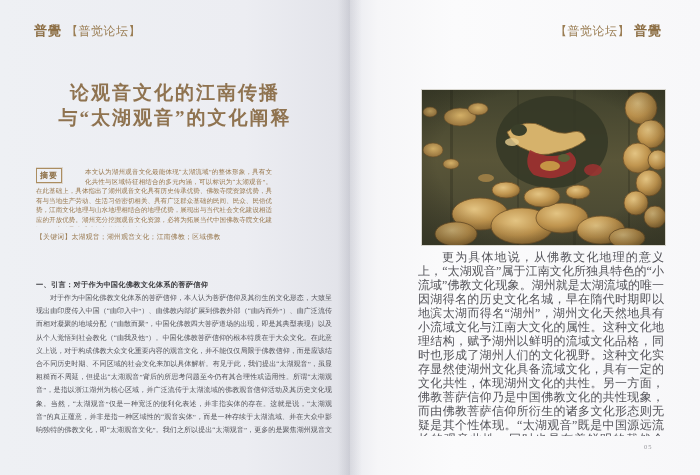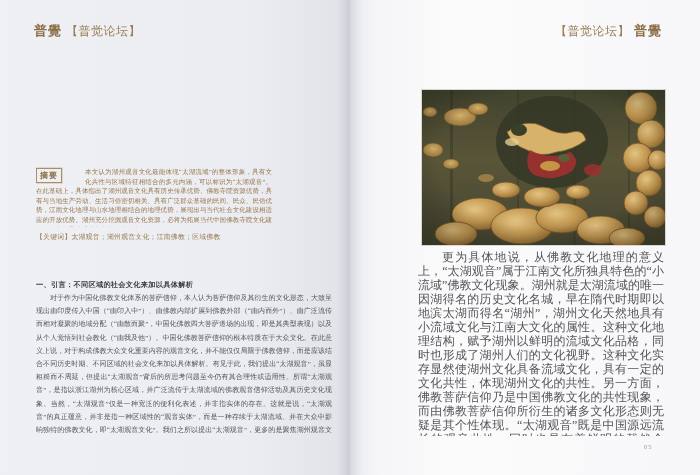--- a/index.html
+++ b/index.html
@@ -54,30 +54,34 @@
 
 <div class="spread">
 
   <div class="page page-left">
 
     <div class="hdr hdr-left">
       <span class="logo">普覺</span>
       <span class="forum-tag">【普觉论坛】</span>
     </div>
 
+    <div class="lp-title">
+      <span>论观音文化的江南传播</span><br>
+      <span>与“太湖观音”的文化阐释</span>
+    </div>
 
 
     <div class="lp-abstract">
       <span class="abstract-label">摘要</span>
       <span>本文认为湖州观音文化最能体现“太湖流域”的整体形象，具有文化共性与区域特征相结合的多元内涵，可以标识为“太湖观音”。在此基础上，具体指出了湖州观音文化具有历史传承优势、佛教寺院资源优势，具有与当地生产劳动、生活习俗密切相关、具有广泛群众基础的民间、民众、民俗优势，江南文化地理与山水地理相结合的地理优势，展现出与当代社会文化建设相适应的开放优势。湖州充分挖掘观音文化资源，必将为拓展当代中国佛教寺院文化建设、健康传承优秀佛教文化的广阔空间。</span>
     </div>
 
     <div class="lp-keywords">【关键词】太湖观音；湖州观音文化；江南佛教；区域佛教</div>
 
-    <div class="lp-section">一、引言：不同区域的社会文化来加以具体解析</div>
+    <div class="lp-section">一、引言：对于作为中国化佛教文化体系的菩萨信仰</div>
 
     <div class="lp-body">
       <p>对于作为中国化佛教文化体系的菩萨信仰，本人认为菩萨信仰及其衍生的文化形态，大致呈现出由印度传入中国（“由印入中”）、由佛教内部扩展到佛教外部（“由内而外”）、由广泛流传而相对凝聚的地域分配（“由散而聚”，中国化佛教四大菩萨道场的出现，即是其典型表现）以及从个人觉悟到社会教化（“由我及他”）。中国化佛教菩萨信仰的根本特质在于大众文化。在此意义上说，对于构成佛教大众文化重要内容的观音文化，并不能仅仅局限于佛教信仰，而是应该结合不同历史时期、不同区域的社会文化来加以具体解析。有见于此，我们提出“太湖观音”，虽显粗糙而不周延，但提出“太湖观音”背后的所思考问题至今仍有其合理性或适用性。所谓“太湖观音”，是指以浙江湖州为核心区域，并广泛流传于太湖流域的佛教观音信仰活动及其历史文化现象。当然，“太湖观音”仅是一种宽泛的便利化表述，并非指实体的存在。这就是说，“太湖观音”的真正蕴意，并非是指一种区域性的“观音实体”，而是一种存续于太湖流域、并在大众中影响独特的佛教文化，即“太湖观音文化”。我们之所以提出“太湖观音”，更多的是聚焦湖州观音文化所具有的独特的太湖流域文化，而“流域文化”正是“江南区域文化”最突出的特色文化之一。</p>
     </div>
   </div>
 
   <div class="page page-right">
 
     <div class="hdr hdr-right">
       <span class="forum-tag">【普觉论坛】</span>

